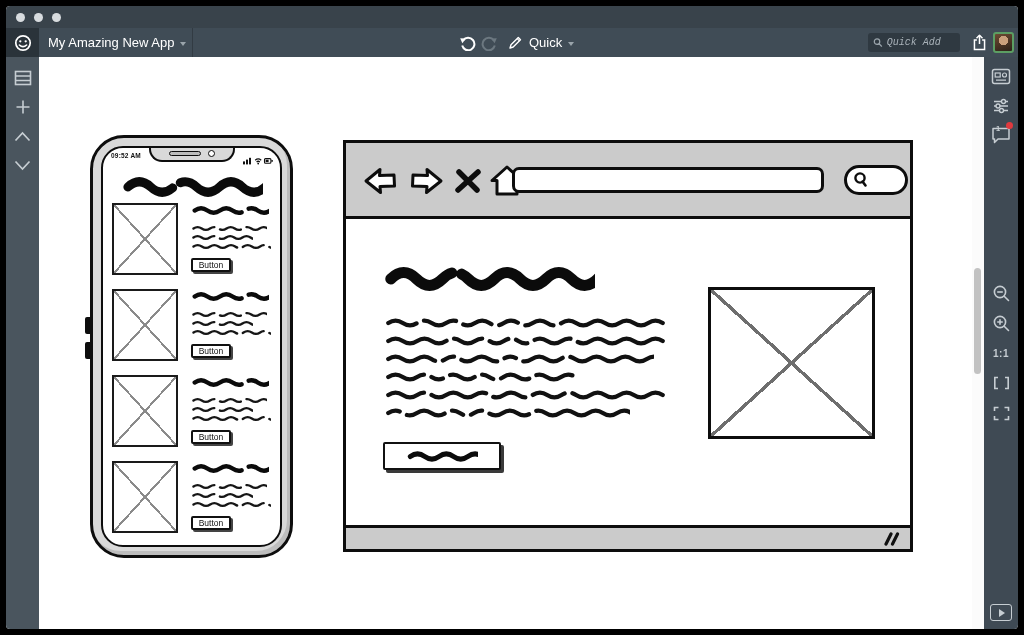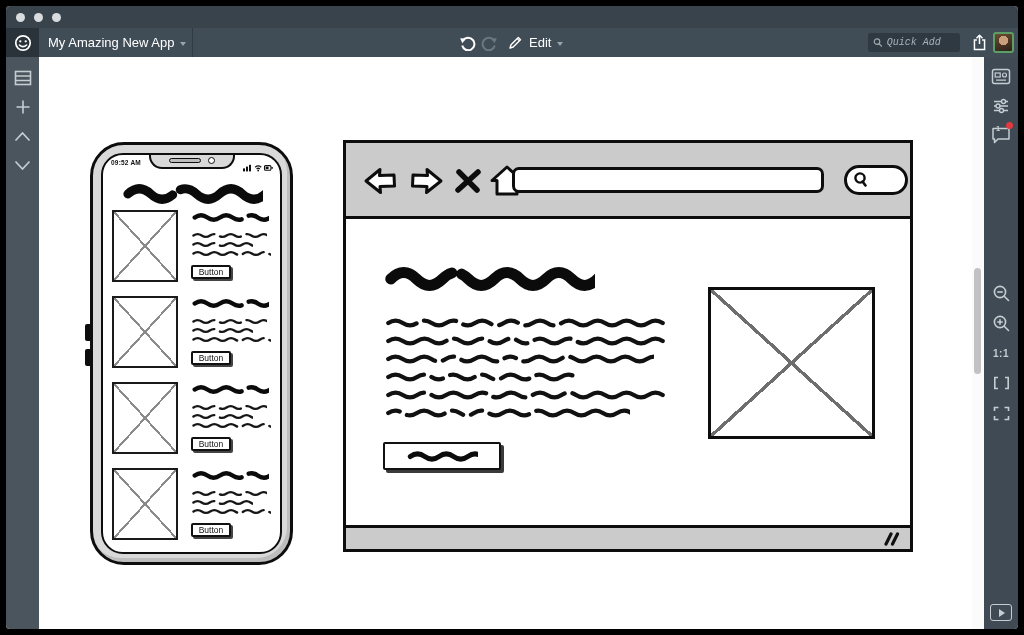--- a/index.html
+++ b/index.html
@@ -53,21 +53,21 @@
             border-radius:3px;display:flex;align-items:center;justify-content:center;}
   .play-tri{width:0;height:0;border-top:4px solid transparent;border-bottom:4px solid transparent;
             border-left:6px solid #c6cdd2;margin-left:2px;}
 
   
   .canvas{position:absolute;left:33px;top:51px;right:34px;bottom:0;background:#fff;overflow:hidden;}
   .v-scroll-track{position:absolute;right:0;top:0;bottom:0;width:12px;background:#fbfbfb;}
   .v-scroll-thumb{position:absolute;right:3px;top:211px;width:7px;height:106px;border-radius:4px;background:#c2c2c2;}
 
   
-  .phone{position:absolute;left:51px;top:78px;width:203px;height:423px;margin-top:7px;}
+  .phone{position:absolute;left:51px;top:78px;width:203px;height:423px;}
   .phone-body{position:absolute;inset:0;background:#d9d9d9;border:3.5px solid #0d0d0d;border-radius:34px;
               box-shadow:inset -3px -4px 0 rgba(0,0,0,.13);}
   .phone-nub{position:absolute;left:-5px;width:5px;background:#0d0d0d;border-radius:2px 0 0 2px;}
   .phone-screen{position:absolute;left:11px;top:11px;right:11px;bottom:11px;background:#fff;
                 border:2.5px solid #0d0d0d;border-radius:22px;overflow:hidden;}
   .notch{position:absolute;left:50%;transform:translateX(-50%);top:-2px;width:86px;height:16px;
          background:#d9d9d9;border:2.5px solid #0d0d0d;border-top:none;border-radius:0 0 13px 13px;
          display:flex;align-items:center;justify-content:center;gap:7px;}
   .speaker{width:32px;height:5px;border:1.8px solid #0d0d0d;border-radius:3px;background:#bdbdbd;}
   .cam{width:7px;height:7px;border:1.8px solid #0d0d0d;border-radius:50%;background:#fff;}
@@ -151,21 +151,21 @@
           <path d="M4.2 5.4 A6.2 6.2 0 1 1 3.2 10.6" fill="none" stroke="#6c7880" stroke-width="2"></path>
           <path d="M1.2 3.2 L6.8 3.6 L3.4 8.2 Z" fill="#6c7880"></path>
         </svg>
       </div>
 
       <div class="menu-item" style="left:502px">
         <svg width="15" height="15" viewBox="0 0 15 15">
           <path d="M2 13 L3 9.8 L10.3 2.5 L12.5 4.7 L5.2 12 Z" fill="none" stroke="#fff" stroke-width="1.4" stroke-linejoin="round"></path>
           <path d="M9.2 3.6 L11.4 5.8" stroke="#fff" stroke-width="1.2"></path>
         </svg>
-        <span>Edit</span>
+        <span>Quick</span>
         <span class="chev"></span>
       </div>
 
       <div class="quickadd">
         <svg width="11" height="11" viewBox="0 0 12 12">
           <circle cx="5" cy="5" r="3.4" fill="none" stroke="#9aa4ab" stroke-width="1.5"></circle>
           <path d="M7.6 7.6 L10.6 10.6" stroke="#9aa4ab" stroke-width="1.5" stroke-linecap="round"></path>
         </svg>
         <input value="" placeholder="Quick Add" style="">
       </div>

